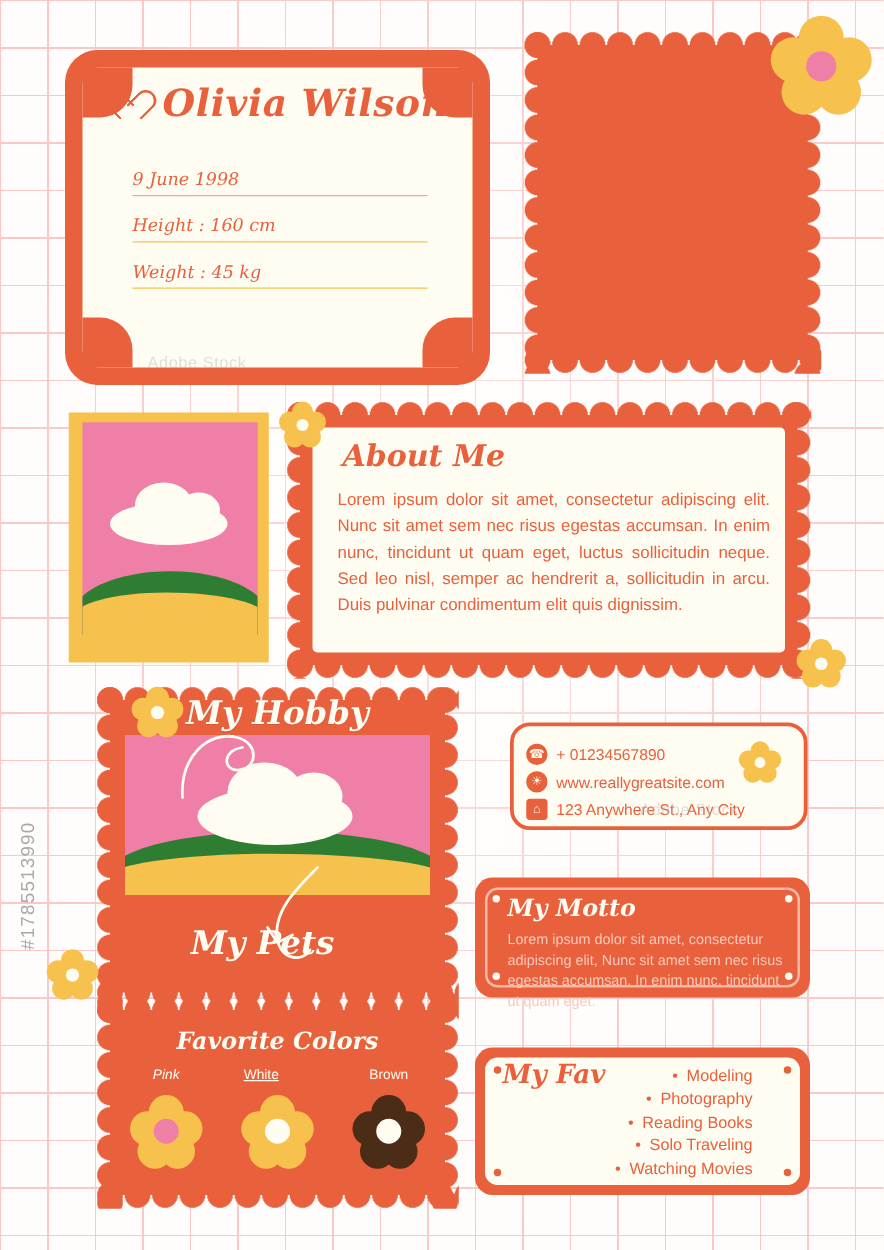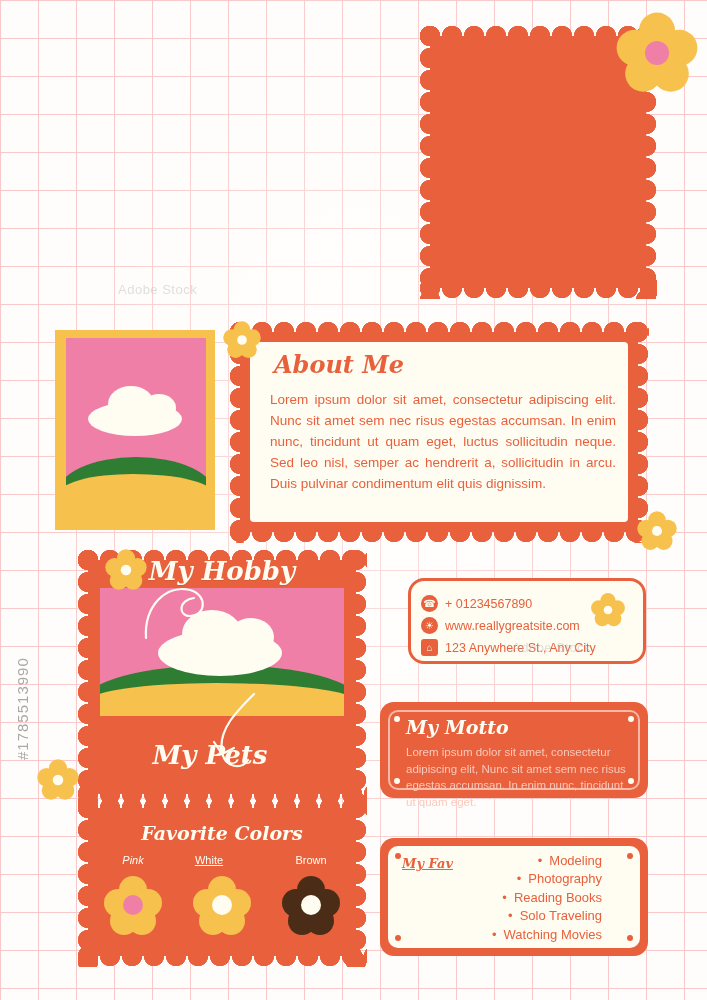--- a/index.html
+++ b/index.html
@@ -144,35 +144,48 @@
   #fc-title{position:absolute;left:0;top:14px;width:100%;text-align:center;color:#fffdf2;font-size:19px;
     font-weight:bold;font-family:"DejaVu Serif",serif;font-style:italic;}
   .fc-label{position:absolute;top:46px;color:#fffdf2;font-size:11px;text-align:center;width:70px;}
   .flower{position:absolute;width:58px;height:58px;}
   .petal{position:absolute;width:28px;height:28px;border-radius:50%;}
   .fcenter{position:absolute;left:19px;top:19px;width:20px;height:20px;border-radius:50%;}
 
   
   #myfav-card{left:380px;top:838px;width:268px;height:118px;background:#e8603c;border-radius:14px;}
   #myfav-inner{position:absolute;left:8px;top:8px;right:8px;bottom:8px;background:#fffdf2;border-radius:10px;}
-  #myfav-title{position:absolute;left:22px;top:18px;color:#e8603c;font-size:13px;font-weight:bold;
-    font-family:"DejaVu Serif",serif;font-style:italic;text-decoration:underline;}
+  #myfav-title{position:absolute;left:22px;top:8px;color:#e8603c;font-size:21px;font-weight:bold;
+    font-family:"DejaVu Serif",serif;font-style:italic;}
   #myfav-list{position:absolute;left:112px;top:14px;color:#e8603c;font-size:13px;line-height:1.42;text-align:right;}
   #myfav-list div:before{content:"\2022";margin-right:7px;}
 
   
   .dflower{position:absolute;z-index:5;}
 </style>
 </head>
 <body>
 
 <div id="page">
   <div id="grid"></div>
   <div id="gridfade"></div>
 
+  <div class="card" id="name-card">
+    <div id="name-inner">
+      <div class="corner c-tl"></div>
+      <div class="corner c-tr"></div>
+      <div class="corner c-bl"></div>
+      <div class="corner c-br"></div>
+    </div>
+    <div class="heart"></div>
+    <div id="name-title">Olivia Wilson</div>
+    <div class="info-line ul-pink" id="info0">9 June 1998</div>
+    <div class="info-line ul-yellow" id="info1">Height : 160 cm</div>
+    <div class="info-line ul-yellow" id="info2">Weight : 45 kg</div>
+  </div>
 
   <div class="scallop" id="photo1-frame">
     <div class="inner"></div>
   </div>
   <div class="photo" id="photo1">
     <div class="sky"></div>
     <div class="hill" style="height:34%;"></div>
     <div class="sand2" style="height:22%;"></div>
     <div class="cloud" style="left:30px;top:52px;width:118px;height:46px;"></div>
     <div class="cloud" style="left:52px;top:32px;width:58px;height:46px;"></div>

